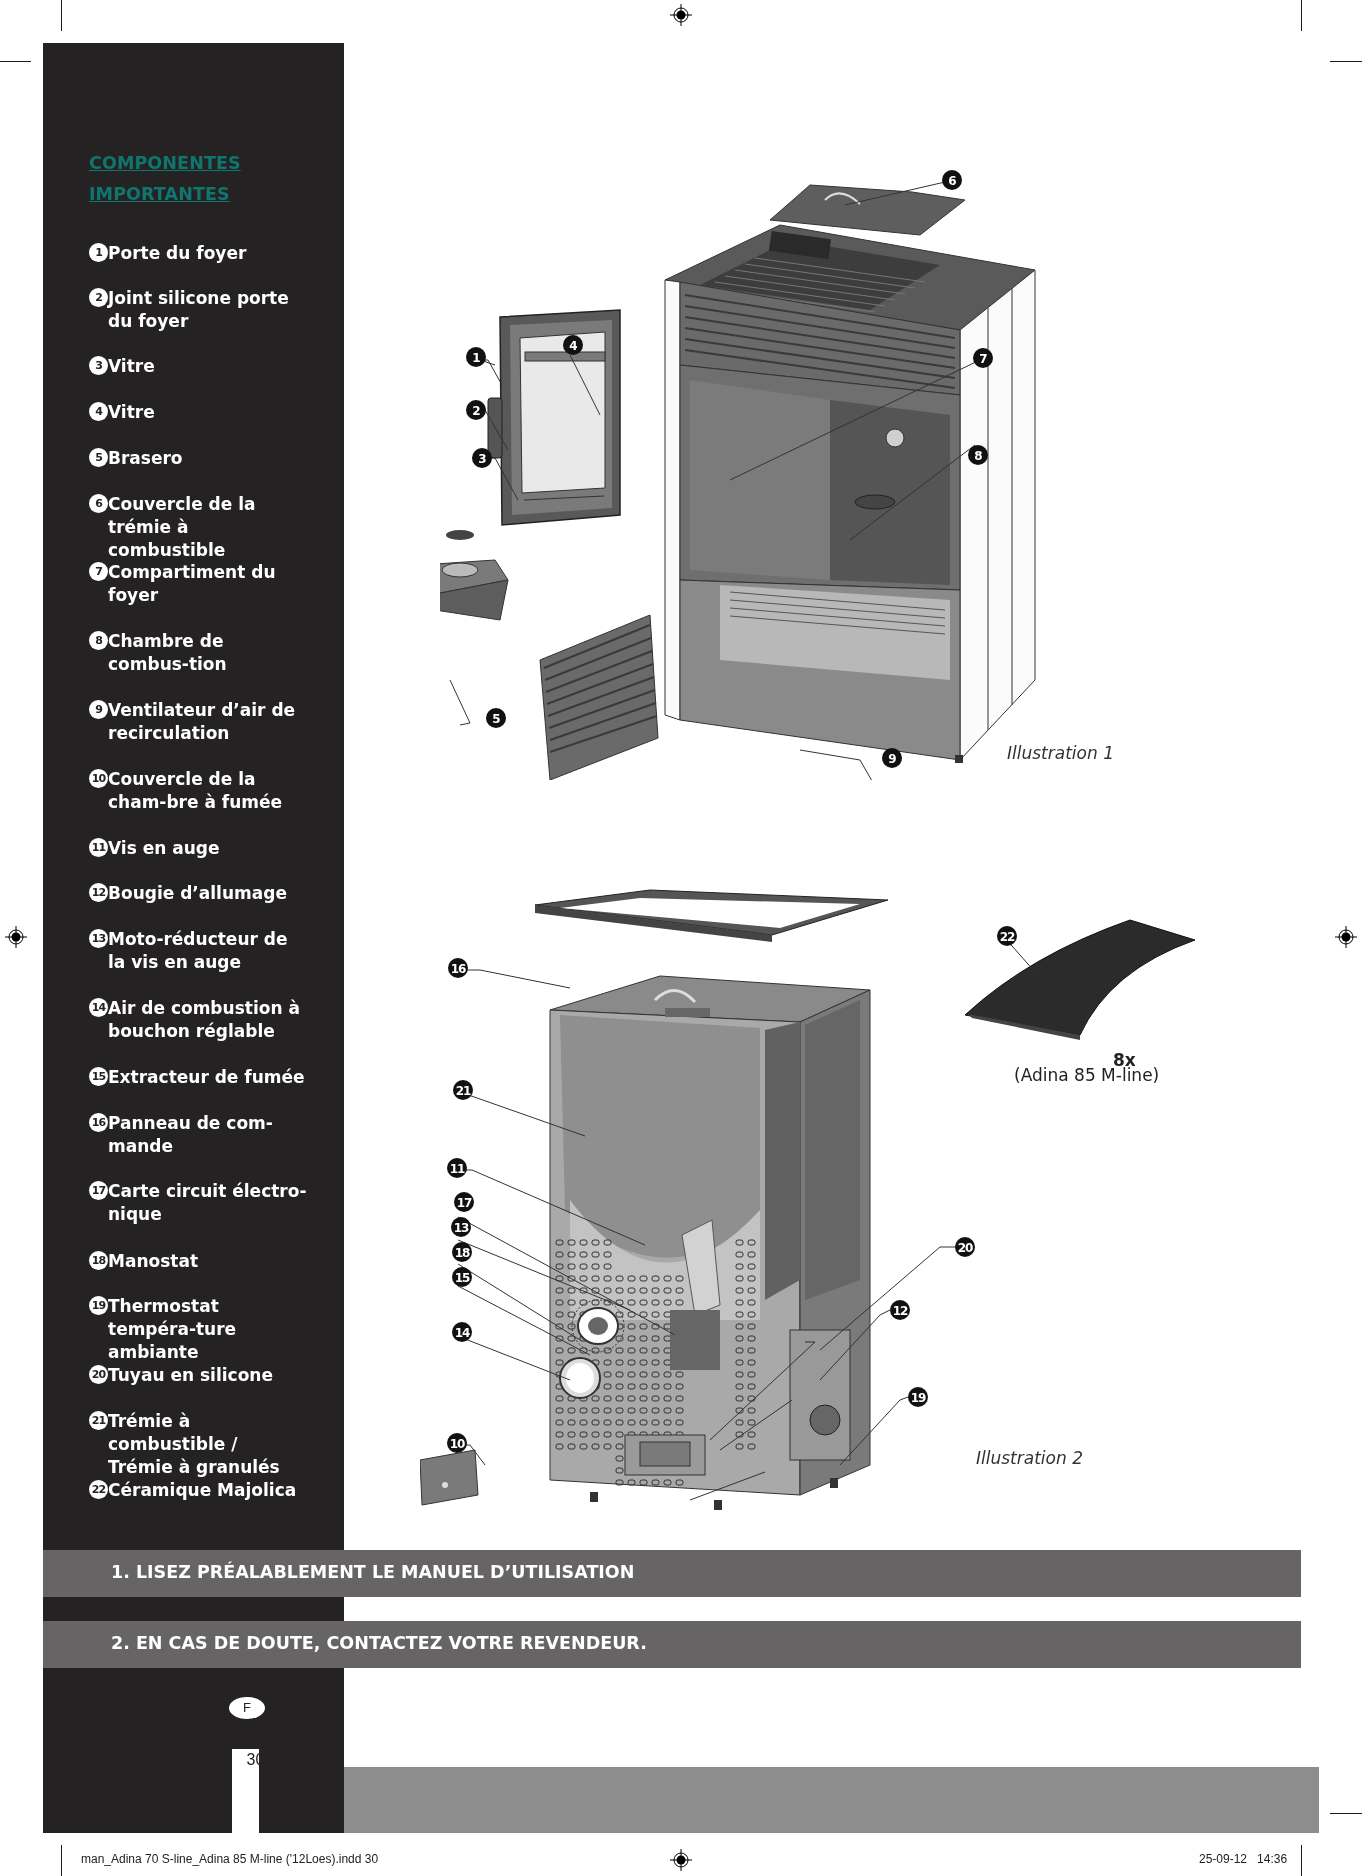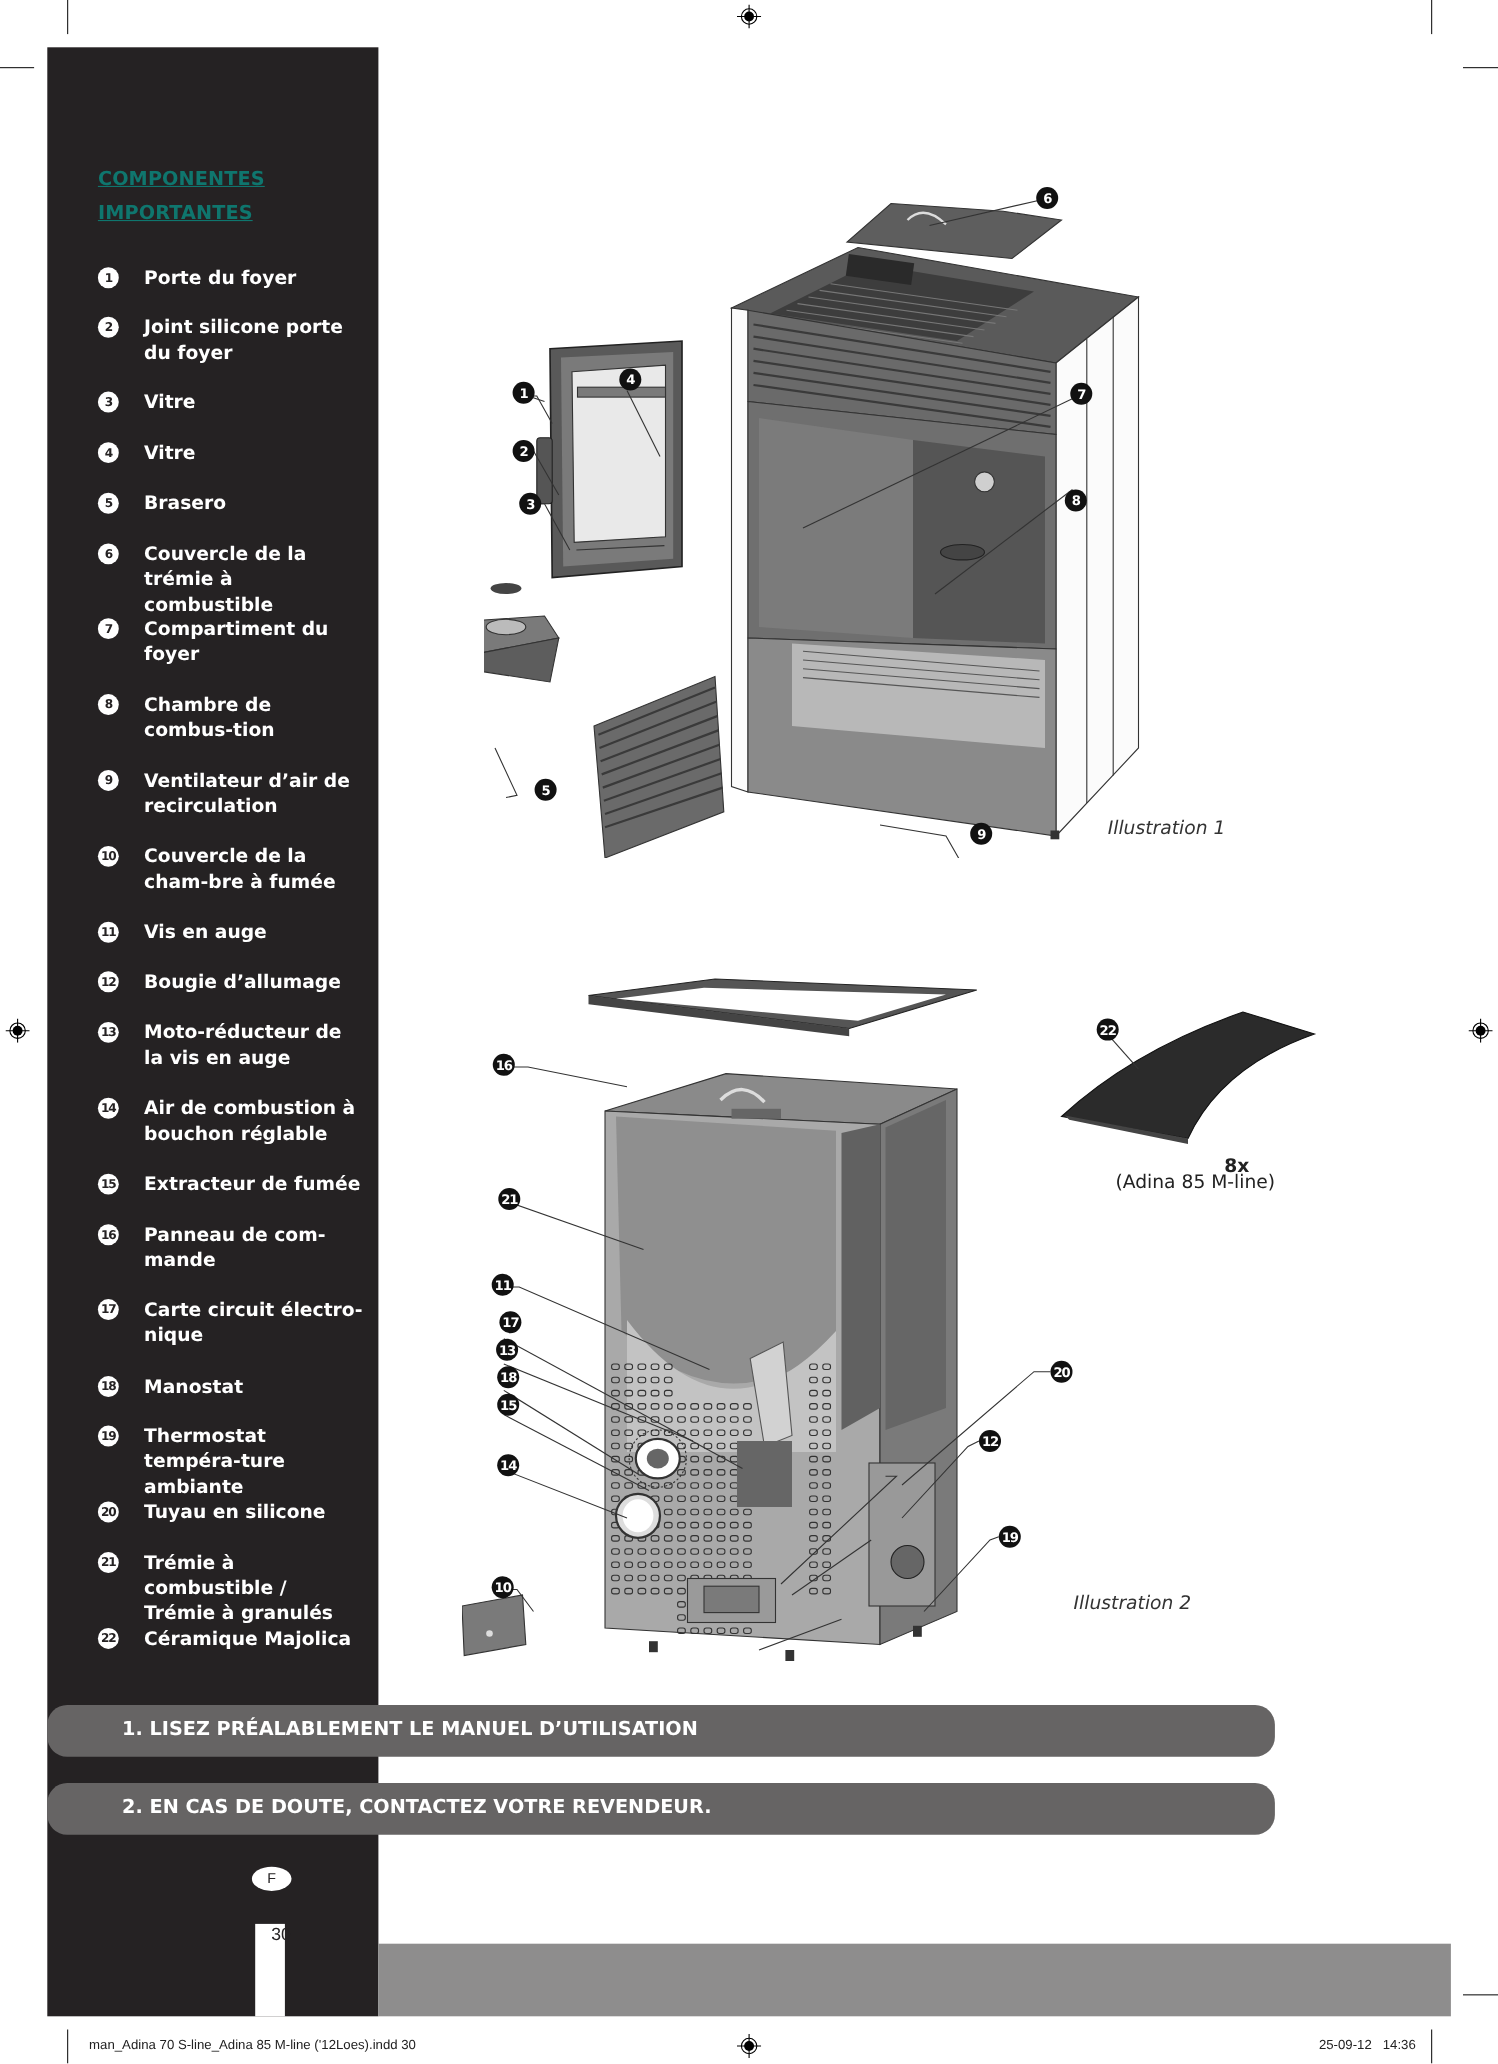--- a/index.html
+++ b/index.html
@@ -13,25 +13,25 @@
   .reg { position: absolute; width: 22px; height: 22px; }
 
   
   #sidebar { position: absolute; left: 43px; top: 43px; width: 301px; height: 1790px; background: #252223; }
   #sidebar-title { position: absolute; left: 89px; top: 148px; width: 240px; color: #0f766e;
                    font-family: "DejaVu Sans", sans-serif; font-weight: bold; font-size: 17.5px; line-height: 31px; letter-spacing: 0.1px; text-decoration: underline; }
   .comp-item { position: absolute; left: 89px; width: 250px; display: flex; align-items: flex-start; }
   .comp-num { width: 19px; height: 19px; border-radius: 50%; background: #fff; color: #252223;
               font-weight: bold; font-size: 11px; line-height: 19px; text-align: center; flex: 0 0 auto; margin-top: 1px;
               font-family: "DejaVu Sans", sans-serif; letter-spacing: -1px; }
-  .comp-label { margin-left: 23px; color: #fff; font-weight: bold; font-size: 17px; line-height: 23px;
+  .comp-label { color: #fff; font-weight: bold; font-size: 17px; line-height: 23px;
                 font-family: "DejaVu Sans", sans-serif; width: 200px; }
 
   
-  .band { position: absolute; left: 43px; width: 1116px; height: 47px; background: #666464; color: #fff; border-radius: 18px; }
+  .band { position: absolute; left: 43px; width: 1258px; height: 47px; background: #666464; color: #fff; }
   .band span { position: absolute; left: 68px; top: 12px; font-weight: bold; font-size: 17.5px;
                font-family: "DejaVu Sans", sans-serif; letter-spacing: 0px; }
 
   #bottom-bar { position: absolute; left: 344px; top: 1767px; width: 975px; height: 66px; background: #8e8d8d; }
 
   #lang-badge { position: absolute; left: 229px; top: 1697px; width: 36px; height: 22px; border-radius: 50%;
                 background: #fff; color: #252223; font-size: 13px; text-align: center; line-height: 22px;
                 font-family: "Liberation Sans", sans-serif; }
   #page-strip { position: absolute; left: 232px; top: 1749px; width: 27px; height: 84px; background: #fff; }
   #page-num { position: absolute; left: 232px; top: 1751px; width: 47px; text-align: center; color: #252223;

